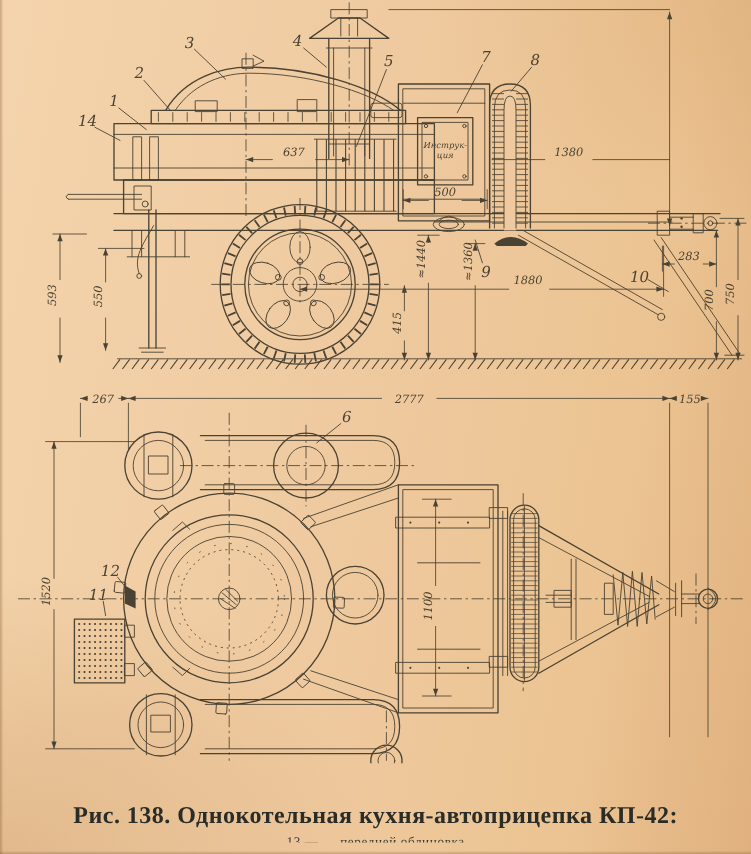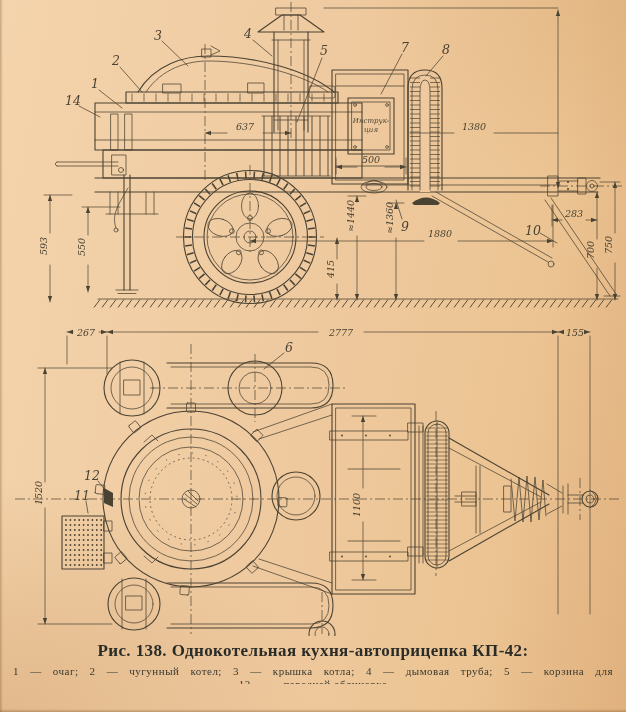--- a/index.html
+++ b/index.html
@@ -21,22 +21,23 @@
   .tn{stroke-width:.75;}
   .dim{stroke-width:.7;}
   .dd{fill:none;stroke:currentColor;stroke-width:.7;stroke-dasharray:10 3 2 3;}
   .fillink{fill:currentColor;stroke:none;}
   .paper{fill:#efcaa0;stroke:none;}
   .txt{font:italic 9.5px "DejaVu Serif",serif;fill:currentColor;text-anchor:middle;}
   .lbl{font:italic 12.5px "DejaVu Serif",serif;fill:currentColor;text-anchor:middle;}
   .plate{font:italic 7px "DejaVu Serif",serif;fill:currentColor;text-anchor:middle;}
   .caption{position:relative;padding-top:5px;}
   .cap-title{
-    text-align:center;font-weight:bold;font-size:17px;color:#2a2c28;
+    text-align:center;font-weight:bold;font-size:20px;color:#2a2c28;
     letter-spacing:.4px;
+    margin-top:28px;
   }
   .legend{width:600px;margin:4px auto 0;font-size:11px;line-height:13px;
     color:#3a3a30;letter-spacing:.5px;}
   .legend-line{text-align:justify;text-align-last:justify;white-space:nowrap;overflow:hidden;}
   .legend-line.cut{height:6px;overflow:hidden;text-align-last:center;}
 </style>
 </head>
 <body>
 
 <div class="edge-left"></div>
@@ -706,16 +707,15 @@
     <path class="ln tn" d="M86 185 L88 197"></path>
     <text class="lbl" x="82" y="184">11</text>
     <path class="ln tn" d="M98 165 L106 175"></path>
     <text class="lbl" x="92" y="164">12</text>
   </g>
 </svg>
 
 <div class="caption">
   <div class="cap-title">Рис. 138. Однокотельная кухня-автоприцепка КП-42:</div>
   <div class="legend">
-    <div class="legend-line">1 — очаг; 2 — чугунный котел; 3 — крышка котла; 4 — дымовая труба; 5 — корзина для</div>
     <div class="legend-line cut">13 — … передней облицовка</div>
   </div>
 </div>
 
 </body></html>

